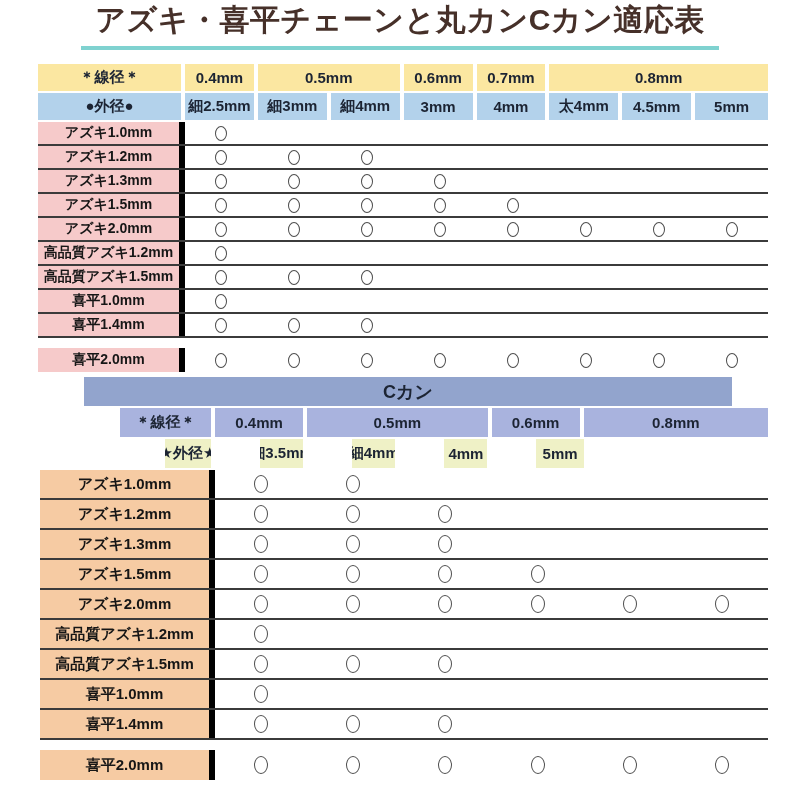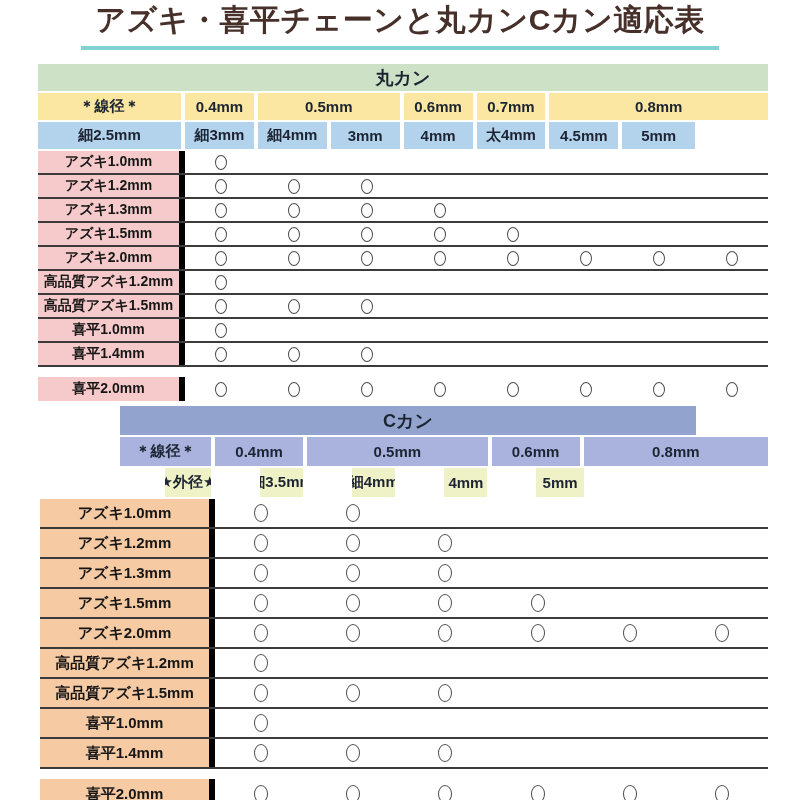--- a/index.html
+++ b/index.html
@@ -15,21 +15,21 @@
     color:var(--title-text);border-bottom:4px solid var(--title-underline);
     white-space:nowrap;
   }
   .tbl{margin-top:14px;}
   .tbl.t2{margin-top:5px;}
   .bar{
     box-sizing:border-box;display:flex;align-items:center;justify-content:center;
     font-weight:bold;color:var(--header-text);margin-bottom:2px;font-size:18px;
   }
   .t1 .bar{width:730px;margin-left:38px;height:27px;background:var(--table1-header-bg);}
-  .t2 .bar{width:576px;margin-left:120px;height:29px;background:var(--table2-header-bg);}
+  .t2 .bar{width:648px;margin-left:84px;height:29px;background:var(--table2-header-bg);}
   .hgrid{display:grid;margin-bottom:2px;}
   .g1 {grid-template-columns:147px repeat(8,1fr);width:730px;margin-left:38px;}
   .g2h{grid-template-columns:95px  repeat(6,1fr);width:648px;margin-left:120px;}
   .g2d{grid-template-columns:175px repeat(6,1fr);width:728px;margin-left:40px;}
   .hcell{
     box-sizing:border-box;height:27px;display:flex;align-items:center;justify-content:center;
     font-weight:bold;font-size:15px;color:var(--header-text);
     border-right:4px solid #fff;white-space:nowrap;overflow:hidden;
   }
   .hcell:last-child{border-right:none;}
@@ -58,30 +58,30 @@
   .t2 .mark{width:14px;height:18px;}
 </style>
 </head>
 <body>
 
 <div class="page">
   <div class="title-block">
     <h1 class="title">アズキ・喜平チェーンと丸カンCカン適応表</h1>
   </div>
   <section class="tbl t1" id="table-0">
-      <div class="bar">丸カン</div>
       <div class="hgrid wire g1">
         <div class="hcell">＊線径＊</div>
         <div class="hcell" style="grid-column: span 1;">0.4mm</div>
         <div class="hcell" style="grid-column: span 2;">0.5mm</div>
         <div class="hcell" style="grid-column: span 1;">0.6mm</div>
         <div class="hcell" style="grid-column: span 1;">0.7mm</div>
         <div class="hcell" style="grid-column: span 3;">0.8mm</div>
       </div>
       <div class="hgrid outer g1">
+        <div class="hcell">●外径●</div>
         <div class="hcell">細2.5mm</div>
         <div class="hcell">細3mm</div>
         <div class="hcell">細4mm</div>
         <div class="hcell">3mm</div>
         <div class="hcell">4mm</div>
         <div class="hcell">太4mm</div>
         <div class="hcell">4.5mm</div>
         <div class="hcell">5mm</div>
       </div>
       <div class="drows">

